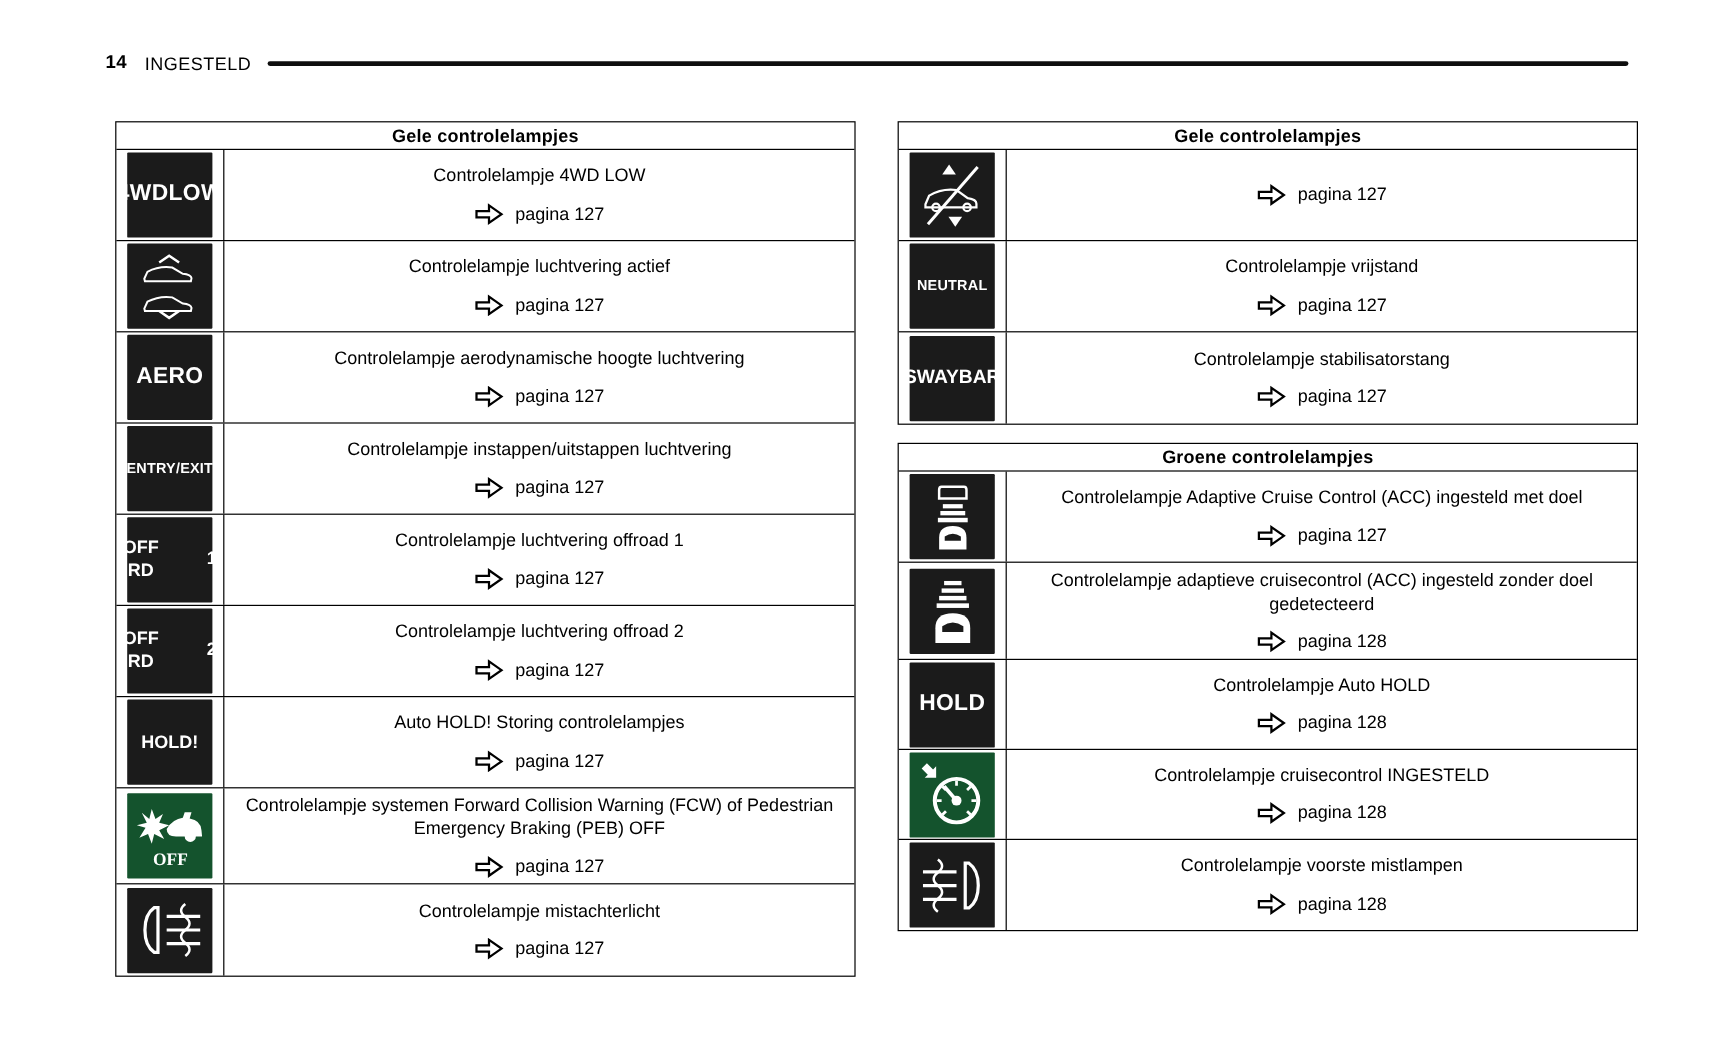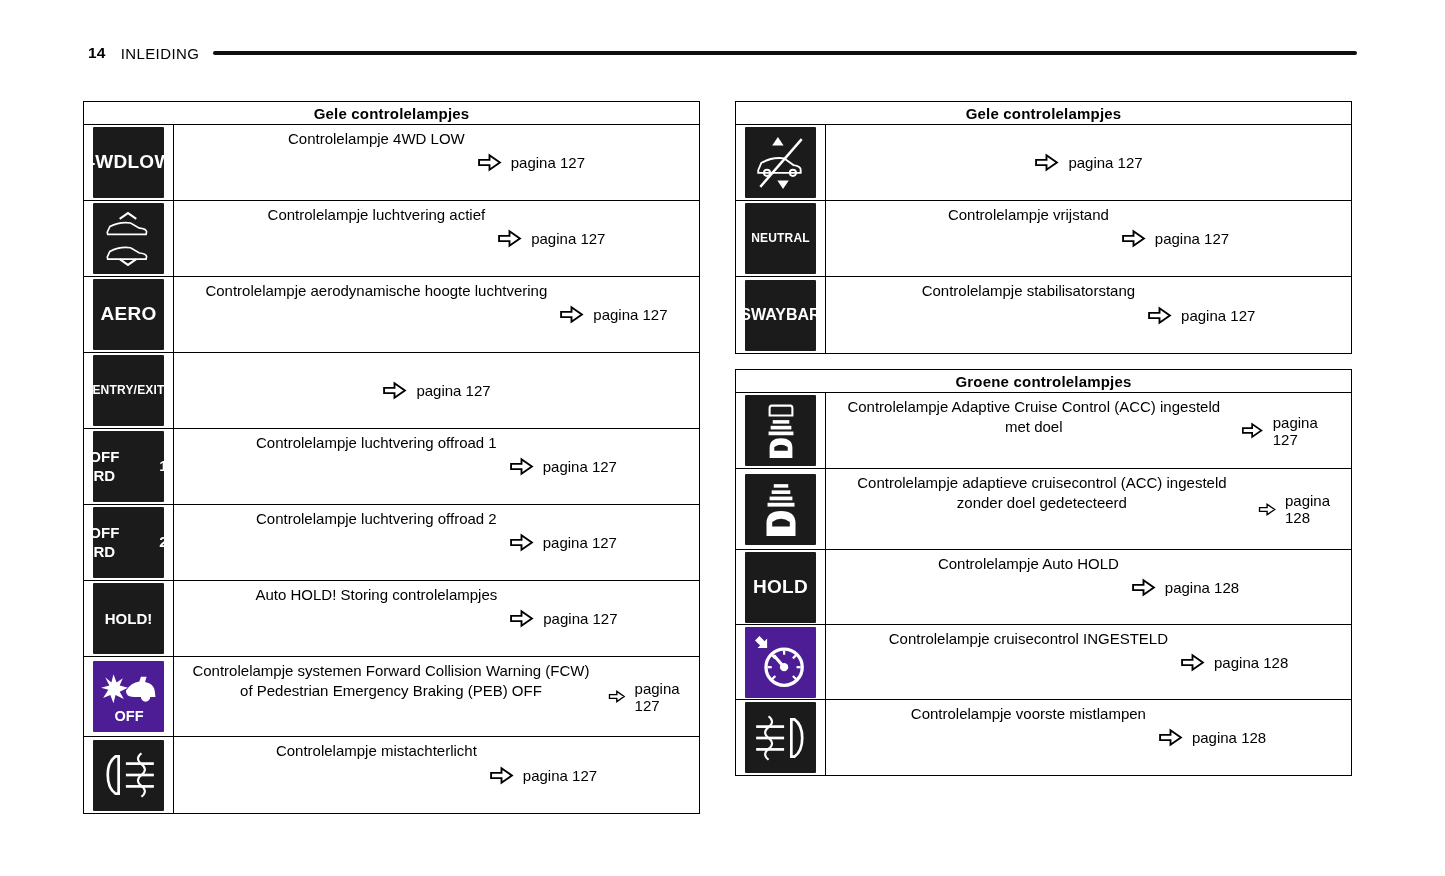--- a/index.html
+++ b/index.html
@@ -10,57 +10,57 @@
   }
 
   
   .page-header{ position:absolute; top:44px; left:88px; width:1269px;
     display:flex; align-items:center; }
   .page-num{ font-size:15.5px; font-weight:bold; letter-spacing:.2px; }
   .section-title{ font-size:15px; margin-left:15px; letter-spacing:.4px; }
   .header-rule{ flex:1; height:4.5px; background:#0e0e0e; margin-left:14px; border-radius:2px; }
 
   
-  .columns{ position:absolute; top:101px; left:83px; display:flex; gap:35px; }
+  .columns{ position:absolute; top:101px; left:96px; display:flex; gap:35px; }
   .col{ width:617px; display:flex; flex-direction:column; }
   .col-right{ gap:15px; }
 
   
   .tbl{ width:617px; border:1.5px solid #000; background:#fff; }
   .tbl-title{ height:23px; display:flex; align-items:center; justify-content:center;
     font-size:15px; font-weight:bold; border-bottom:1.5px solid #000; letter-spacing:.2px; }
   .row{ display:flex; border-bottom:1.5px solid #000; align-items:stretch; }
   .row:last-child{ border-bottom:none; }
   .h76{ height:76px; } .h80{ height:80px; } .h75{ height:75px; } .h81{ height:81px; }
   .icon-cell{ width:90px; flex:none; border-right:1.5px solid #000;
     display:flex; align-items:center; justify-content:center; }
-  .desc-cell{ flex:1; display:flex; flex-direction:row; 
+  .desc-cell{ flex:1; display:flex; flex-direction:column; align-items:center;
     justify-content:center; gap:12px; padding:4px 12px; }
   .desc{ font-size:15px; line-height:1.3; text-align:center; }
   .pref{ display:flex; align-items:center; gap:9px; font-size:15px; }
   .pref svg{ display:block; }
 
   
   .badge{ width:71px; height:71px; background:#1b1b1b; color:#fff; border-radius:1px;
     display:flex; flex-direction:row; align-items:center; justify-content:center;
     font-weight:bold; text-align:center; }
   .badge svg{ display:block; }
-  .bg-soft{ background:#4c1d95; }
+  .bg-soft{ background:#14532d;font-family:Liberation Serif, serif; }
   .fs19{ font-size:19px; line-height:1.16; letter-spacing:.3px; }
   .fs18{ font-size:15px; line-height:1.16; }
   .fs16{ font-size:16px; line-height:1.25; }
   .fs15{ font-size:15px; line-height:1.25;gap:40px; }
   .fs12{ font-size:12px; line-height:1.35; letter-spacing:.2px; }
 </style>
 </head>
 <body>
 
 <div class="page-header">
   <span class="page-num">14</span>
-  <span class="section-title">INLEIDING</span>
+  <span class="section-title">INGESTELD</span>
   <span class="header-rule"></span>
 </div>
 
 <div class="columns">
 
   <div class="col">
     <div class="tbl">
       <div class="tbl-title">Gele controlelampjes</div>
 
       <div class="row h76">
@@ -123,20 +123,21 @@
       </div>
 
       <div class="row h76">
         <div class="icon-cell">
           <div class="badge fs12">
             <div>ENTRY/</div>
             <div>EXIT</div>
           </div>
         </div>
         <div class="desc-cell">
+          <div class="desc">Controlelampje instappen/uitstappen luchtvering</div>
           <div class="pref">
             <svg width="25" height="19" viewBox="0 0 24 18">
                 <polygon points="2,6.5 12,6.5 12,2 22,9 12,16 12,11.5 2,11.5" fill="#fff" stroke="#000" stroke-width="1.8"></polygon>
               </svg>
             <span>pagina 127</span>
           </div>
         </div>
       </div>
 
       <div class="row h76">

